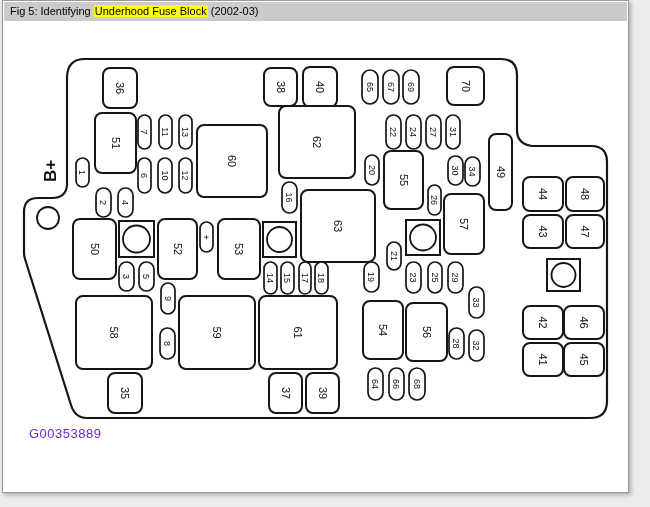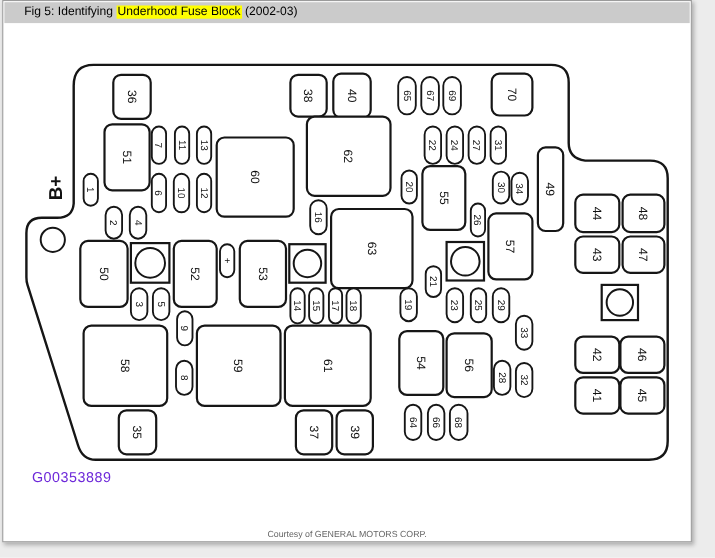--- a/index.html
+++ b/index.html
@@ -10,21 +10,21 @@
   }
   .panel{
     position:absolute;left:2px;top:0;width:627px;height:493px;
     background:#ffffff;border:1px solid #9b9b9b;box-sizing:border-box;
     box-shadow:2px 2px 4px rgba(0,0,0,.28);
   }
   .titlebar{
     position:absolute;left:1px;top:1px;right:1px;height:19px;
     background:#cbcbcb;
     font-size:11px;line-height:19px;color:#000;
-    padding-left:18px;white-space:nowrap;overflow:hidden;
+    padding-left:6px;white-space:nowrap;overflow:hidden;
   }
   .titlebar mark{background:#ffff00;color:#000;padding:0 1px;}
   svg.diagram{position:absolute;left:0;top:0;}
   .figid{
     position:absolute;left:26px;top:425px;
     font-size:13px;color:#6d28d9;letter-spacing:.5px;
   }
   .credit{
     position:absolute;left:0;right:0;top:480px;text-align:center;
     font-size:8px;color:#666;
@@ -186,14 +186,13 @@
       <rect x="367" y="367" width="15" height="32" rx="7.5" ry="7.5" fill="#fff" stroke="#161616" stroke-width="1.7"></rect>
       <text transform="translate(374.5 383) rotate(90)" text-anchor="middle" dy="0.35em" font-size="9" fill="#111">64</text>
       <rect x="388" y="367" width="15" height="32" rx="7.5" ry="7.5" fill="#fff" stroke="#161616" stroke-width="1.7"></rect>
       <text transform="translate(395.5 383) rotate(90)" text-anchor="middle" dy="0.35em" font-size="9" fill="#111">66</text>
       <rect x="408" y="367" width="16" height="32" rx="8" ry="8" fill="#fff" stroke="#161616" stroke-width="1.7"></rect>
       <text transform="translate(416 383) rotate(90)" text-anchor="middle" dy="0.35em" font-size="9" fill="#111">68</text>
       <text transform="translate(49 170) rotate(-90)" text-anchor="middle" dy="0.35em" font-size="17" font-weight="bold" fill="#111">B+</text>
     </svg>
 
   <div class="figid">G00353889</div>
-  <div class="credit">Courtesy of GENERAL MOTORS CORP.</div>
 </div>
 
 </body></html>

